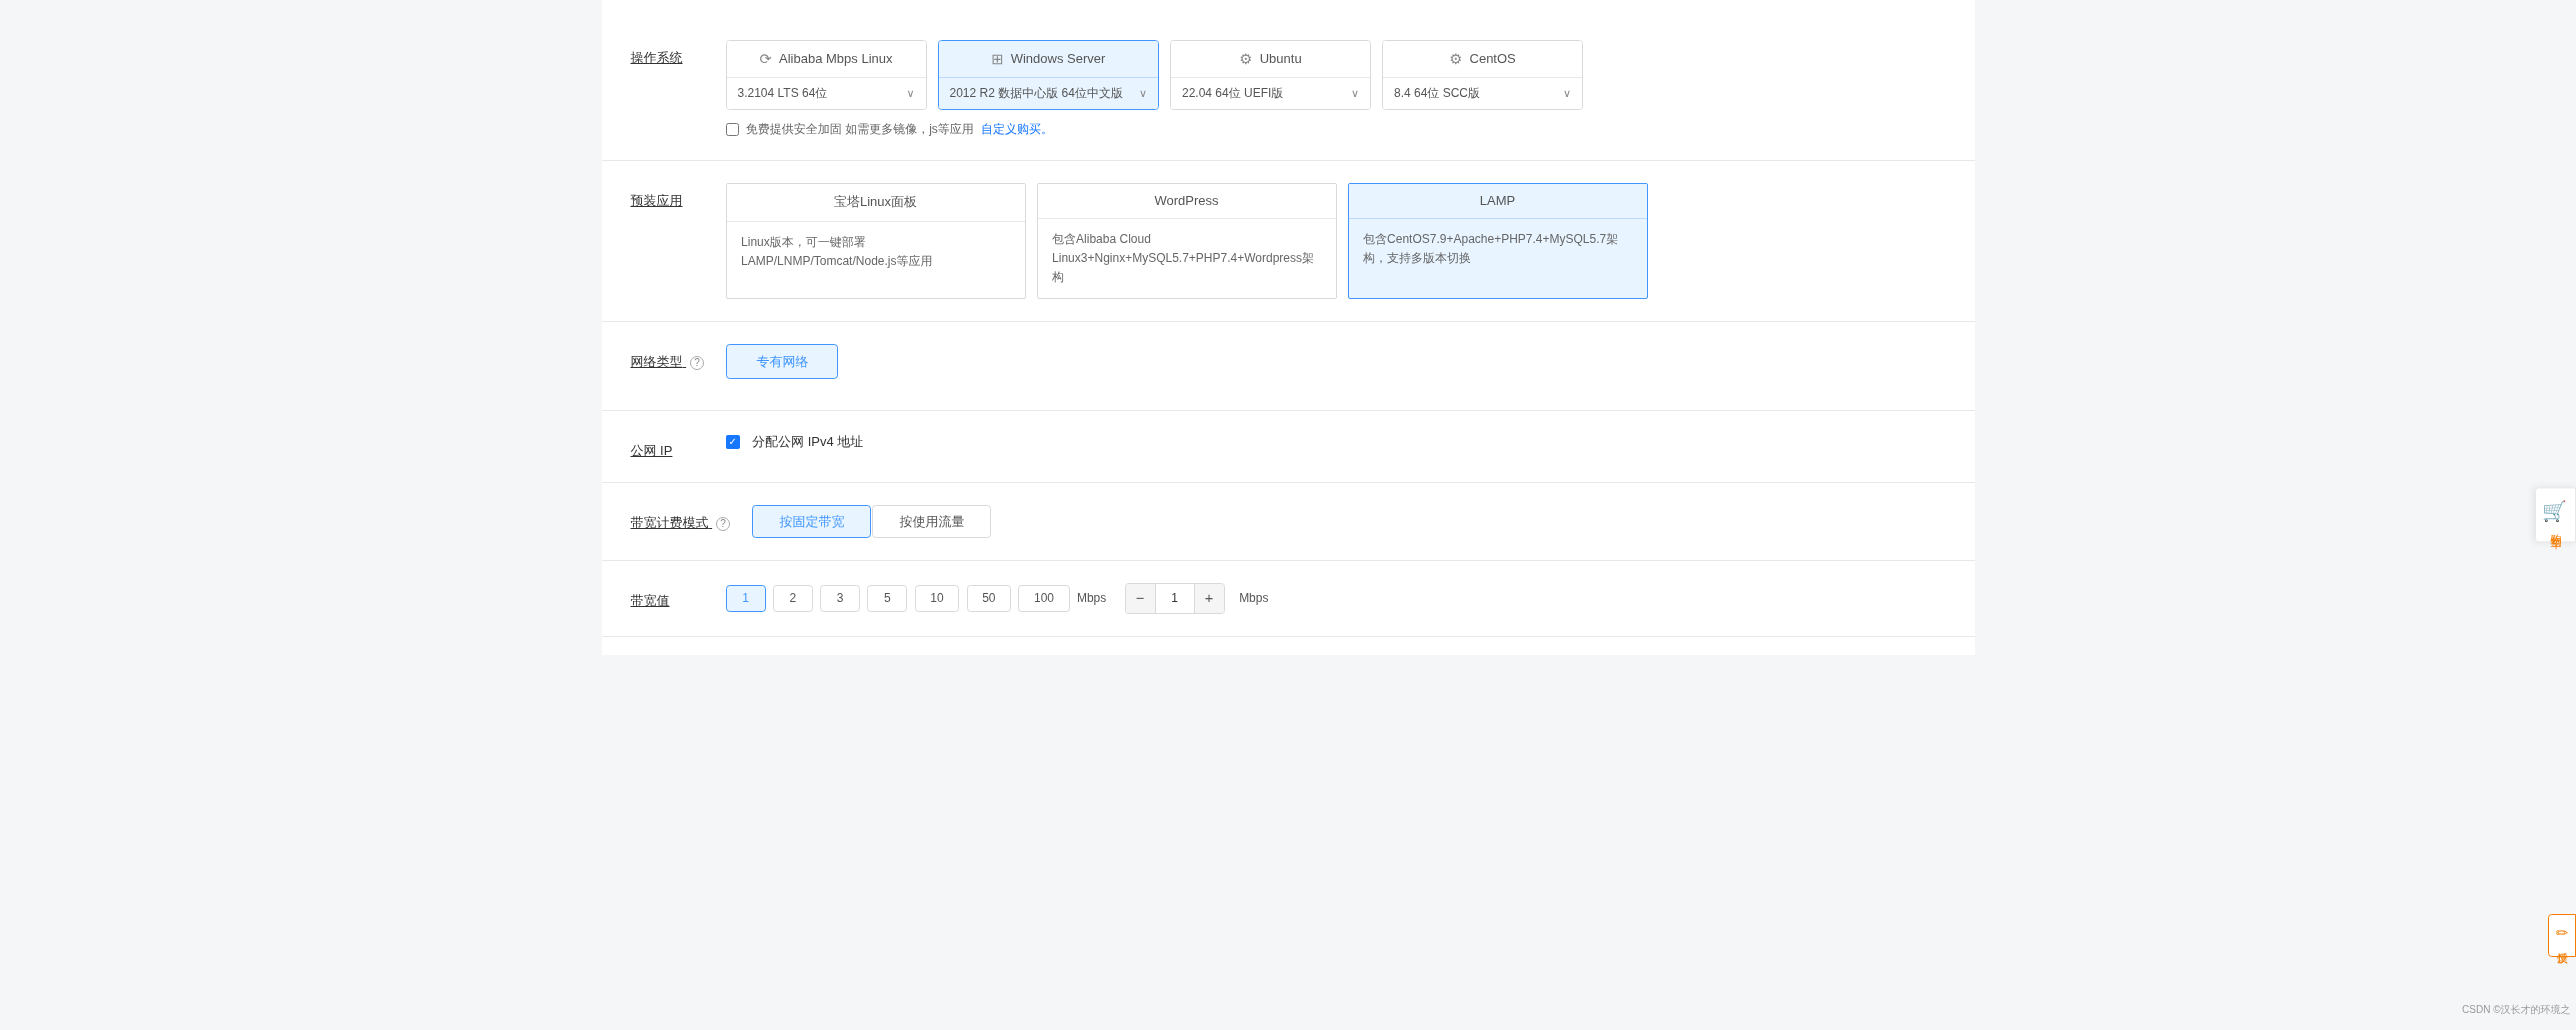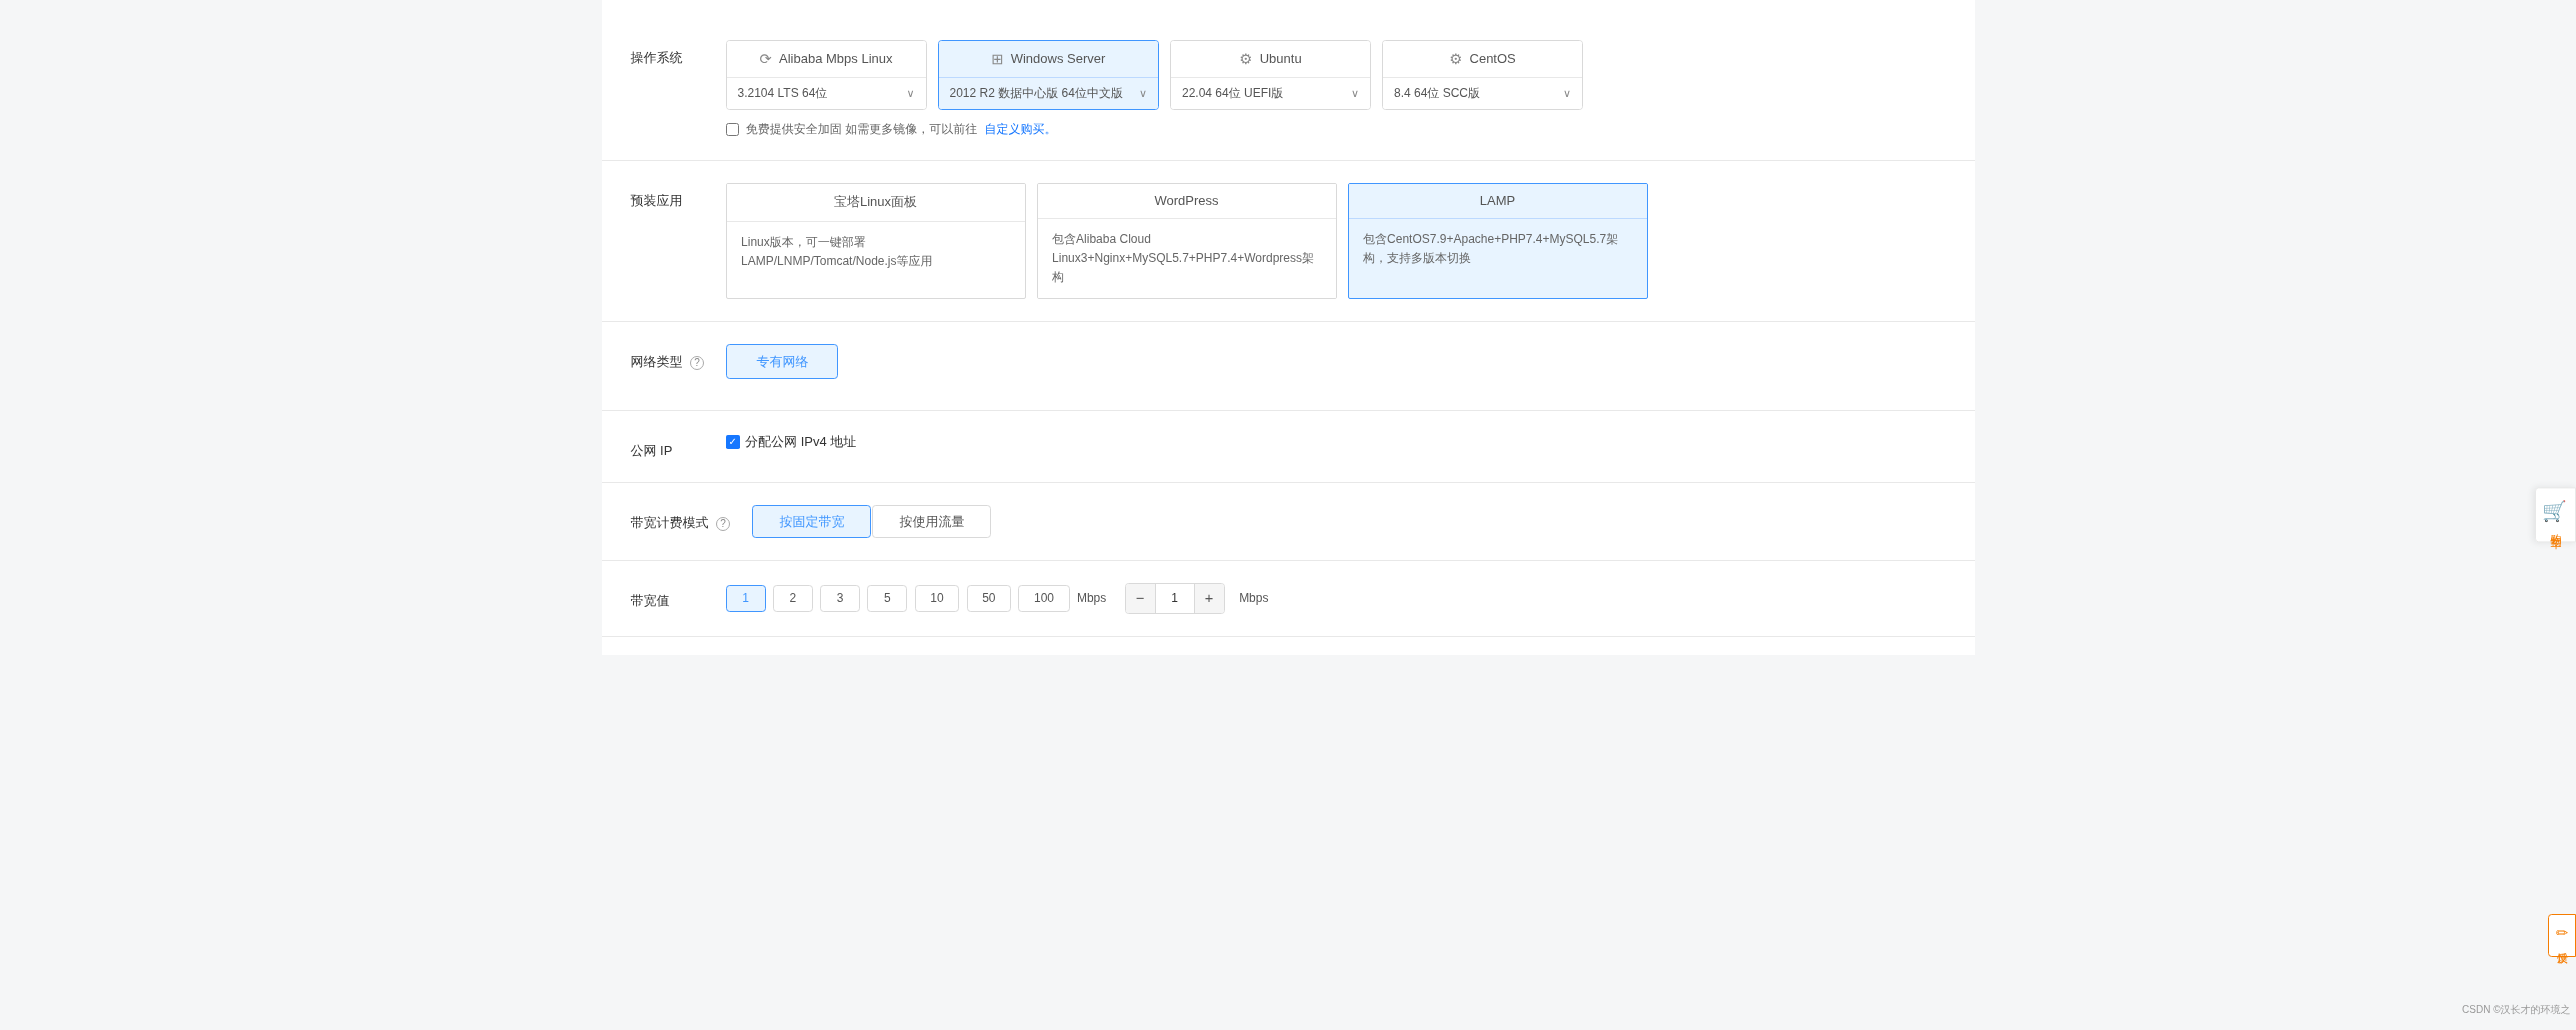--- a/index.html
+++ b/index.html
@@ -24,20 +24,21 @@
       align-items: flex-start;
       gap: 22px;
     }
     .section-label {
       font-size: 13px;
       font-weight: 500;
       color: #333;
       min-width: 73px;
       padding-top: 9.2px;
       white-space: nowrap;
+      text-decoration: underline;
     }
     .section-content {
       flex: 1;
     }
     
     .os-cards {
       display: flex;
       gap: 11px;
       margin-bottom: 11px;
     }
@@ -160,21 +161,21 @@
       margin-bottom: 9.2px;
     }
     .network-note {
       font-size: 12px;
       color: #666;
     }
     
     .checkbox-row {
       display: flex;
       align-items: center;
-      gap: 5px;
+      gap: 12px;
       font-size: 13px;
       color: #333;
     }
     .checkbox-blue {
       width: 14.6px;
       height: 14.6px;
       background: #1677ff;
       border-radius: 1.8px;
       display: inline-flex;
       align-items: center;
@@ -393,21 +394,21 @@
               <span>CentOS</span>
             </div>
             <div class="os-card-version">
               <span>8.4 64位 SCC版</span>
               <span class="chevron-down">∨</span>
             </div>
           </div>
         </div>
         <div class="os-note">
           <input type="checkbox" style="">
-          <span>免费提供安全加固 如需更多镜像，可以前往</span>
+          <span>免费提供安全加固 如需更多镜像，js等应用</span>
           <a class="link">自定义购买。</a>
         </div>
       </div>
     </div>
   </div>
 
   <div class="section">
     <div class="section-row">
       <div class="section-label">预装应用</div>
       <div class="section-content">

